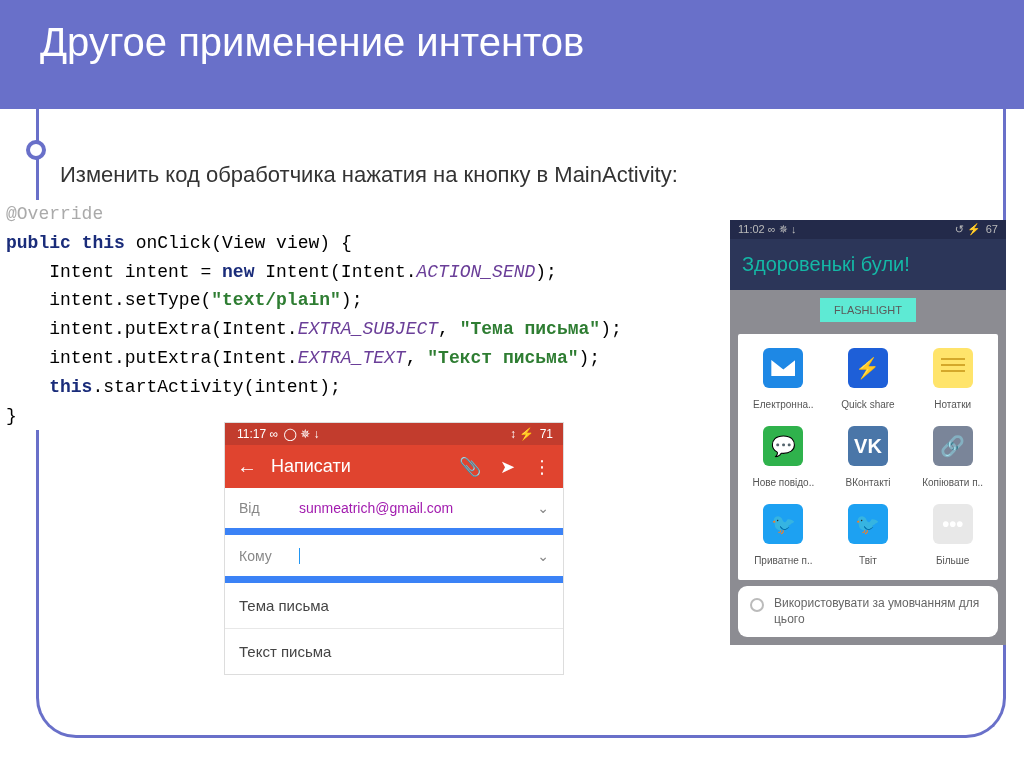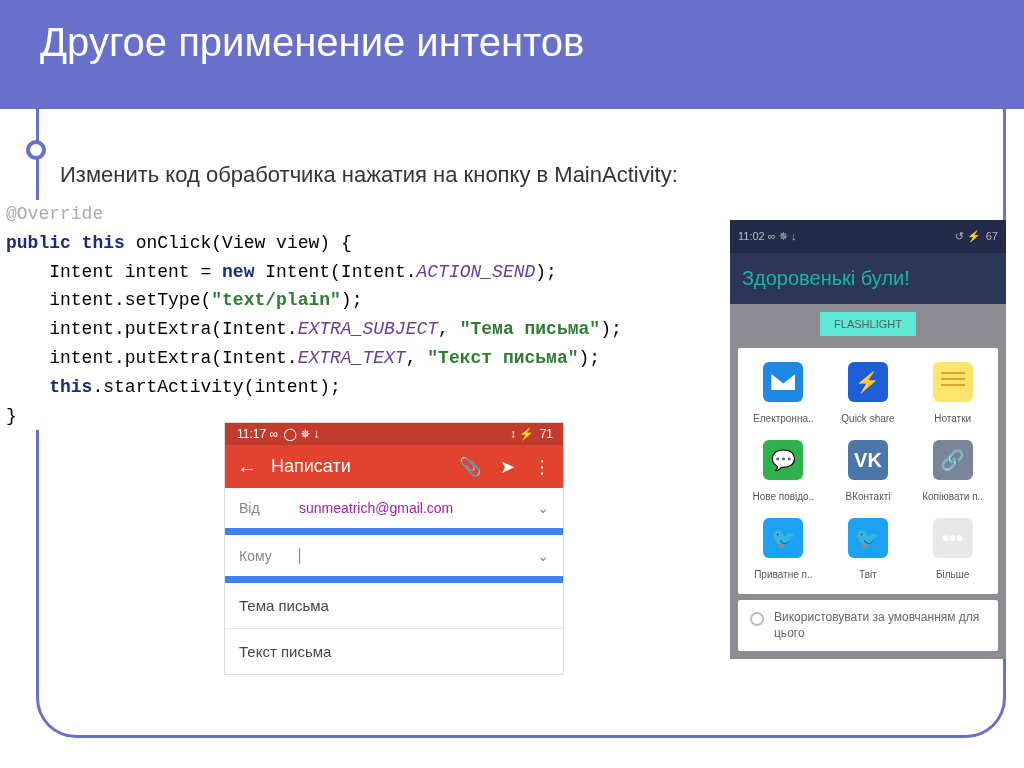--- a/index.html
+++ b/index.html
@@ -30,41 +30,41 @@
   .p1-row { display: flex; align-items: center; padding: 12px 14px; border-bottom: 7px solid #3b82f6; font-size: 14px; }
   .p1-row .label { color: #888; width: 60px; }
   .p1-row .val { flex: 1; color: #a21caf; }
   .p1-row .chev { color: #888; }
   .p1-row .cursor { display: inline-block; width: 1px; height: 16px; background: #2196f3; vertical-align: middle; }
   .p1-field { padding: 14px; border-bottom: 1px solid #e8e8e8; font-size: 15px; color: #444; }
   .p1-body { padding: 14px; font-size: 15px; color: #444; }
   
   
   .phone2 { position: absolute; left: 730px; top: 220px; width: 276px; background: #8c8c92; font-size: 12px; z-index: 2; }
-  .p2-status { background: #232a4a; color: #bbb; display: flex; justify-content: space-between; padding: 10px 8px; font-size: 11px; }
+  .p2-status { background: #232a4a; color: #bbb; display: flex; justify-content: space-between; padding: 3px 8px; font-size: 11px; }
   .p2-status .r span { margin-left: 2px; }
   .p2-header { background: #2c3659; color: #14b8a6; padding: 14px 12px; font-size: 20px; }
   .p2-flash { text-align: center; padding: 8px; }
   .p2-flash span { background: #5eead4; color: #5a5a5a; padding: 6px 14px; font-size: 11px; display: inline-block; }
   .p2-sheet { background: #fff; margin: 4px 8px 0; border-radius: 2px; padding: 10px 4px 6px; }
   .p2-grid { display: grid; grid-template-columns: repeat(3, 1fr); gap: 4px 2px; }
   .p2-app { text-align: center; padding: 4px 2px 8px; }
   .p2-app .icon { width: 40px; height: 40px; margin: 0 auto 6px; border-radius: 6px; display: flex; align-items: center; justify-content: center; font-size: 20px; color: #fff; }
   .p2-app .lbl { font-size: 10px; color: #555; white-space: nowrap; overflow: hidden; text-overflow: ellipsis; margin-top: 11px; }
   .ic-mail { background: #1e88e5; position: relative; }
   .ic-mail::after { content: ""; position: absolute; width: 24px; height: 16px; background: #fff; clip-path: polygon(0 0, 100% 0, 50% 60%, 0 0, 0 100%, 100% 100%, 100% 0); }
   .ic-quick { background: #1e5fd8; }
   .ic-notes { background: #ffe46b; position: relative; }
   .ic-notes::before { content: ""; position: absolute; left: 8px; right: 8px; top: 10px; height: 2px; background: #d4a82a; box-shadow: 0 6px 0 #d4a82a, 0 12px 0 #d4a82a; }
   .ic-msg { background: #2fb24c; }
   .ic-vk { background: #4a76a8; font-weight: bold; }
   .ic-link { background: #7a8599; }
   .ic-tw { background: #1da1f2; }
   .ic-more { background: #e8e8e8; color: #888; font-weight: bold; }
-  .p2-default { background: #fff; margin: 6px 8px 8px; border-radius: 2px; padding: 10px 12px; display: flex; align-items: flex-start; gap: 10px; }
+  .p2-default { background: #fff; margin: 6px 8px 8px; border-radius: 9px; padding: 10px 12px; display: flex; align-items: flex-start; gap: 10px; }
   .p2-default .radio { width: 14px; height: 14px; border: 2px solid #bbb; border-radius: 50%; flex-shrink: 0; margin-top: 2px; }
   .p2-default .txt { font-size: 12px; color: #666; line-height: 1.3; }
 </style>
 </head>
 <body>
 
 <div class="header">
   <h1>Другое применение интентов</h1>
 </div>
 

